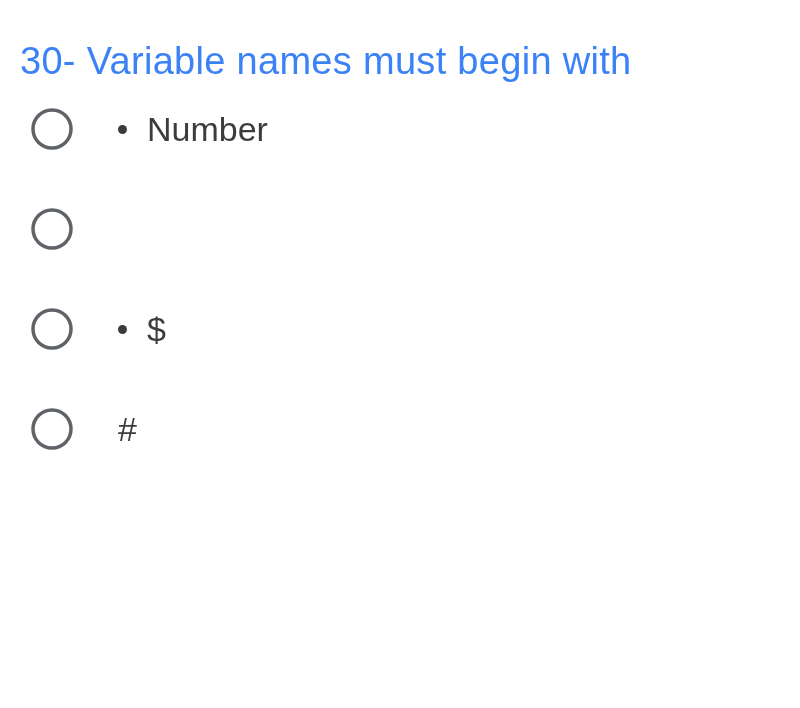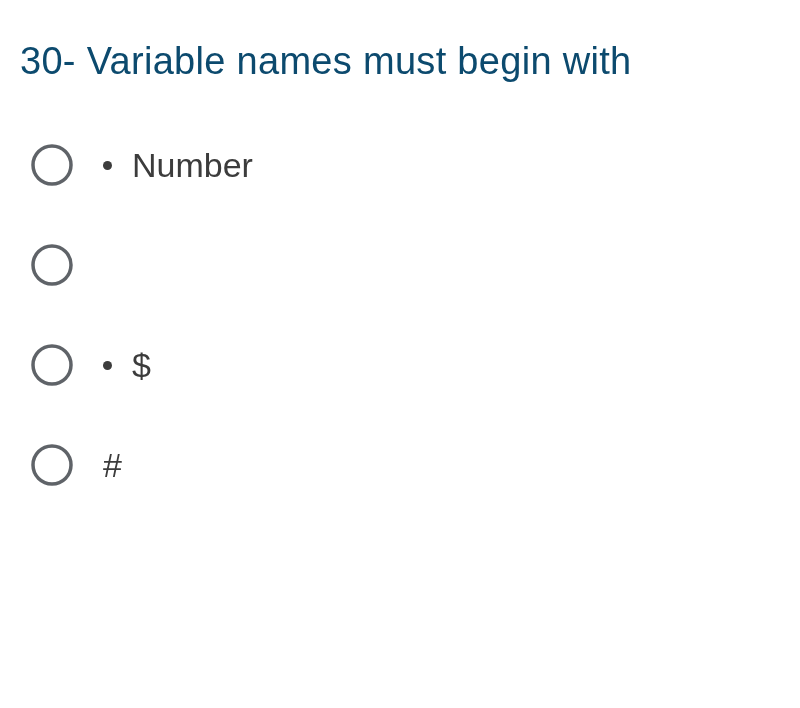--- a/index.html
+++ b/index.html
@@ -10,36 +10,36 @@
     body {
       font-family: Arial, Helvetica, sans-serif;
       background: #ffffff;
       width: 800px;
       height: 708px;
       padding: 40px 0 0 20px;
       overflow: hidden;
     }
     .question-text {
       font-size: 38px;
-      color: #0c4a6e;
+      color: #3b82f6;
       font-weight: 400;
-      margin-bottom: 60px;
+      margin-bottom: 24px;
       letter-spacing: 0.3px;
       white-space: nowrap;
     }
     .options {
       display: flex;
       flex-direction: column;
       gap: 56px;
       padding-left: 10px;
     }
     .option {
       display: flex;
       align-items: center;
-      gap: 29px;
+      gap: 44px;
     }
     .radio {
       width: 44px;
       height: 44px;
       flex-shrink: 0;
     }
     .radio svg {
       width: 100%;
       height: 100%;
       display: block;

